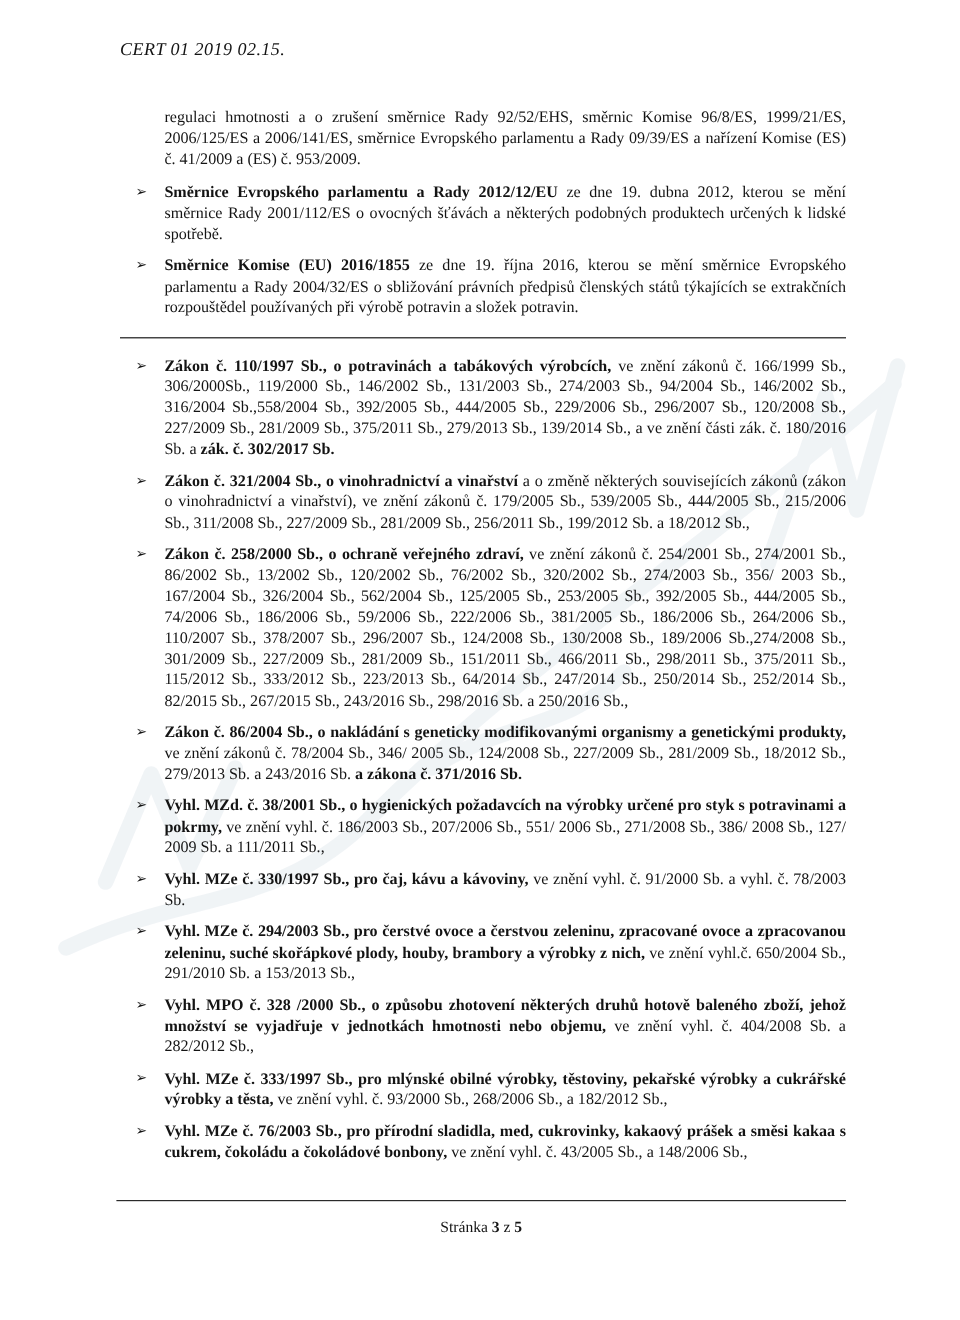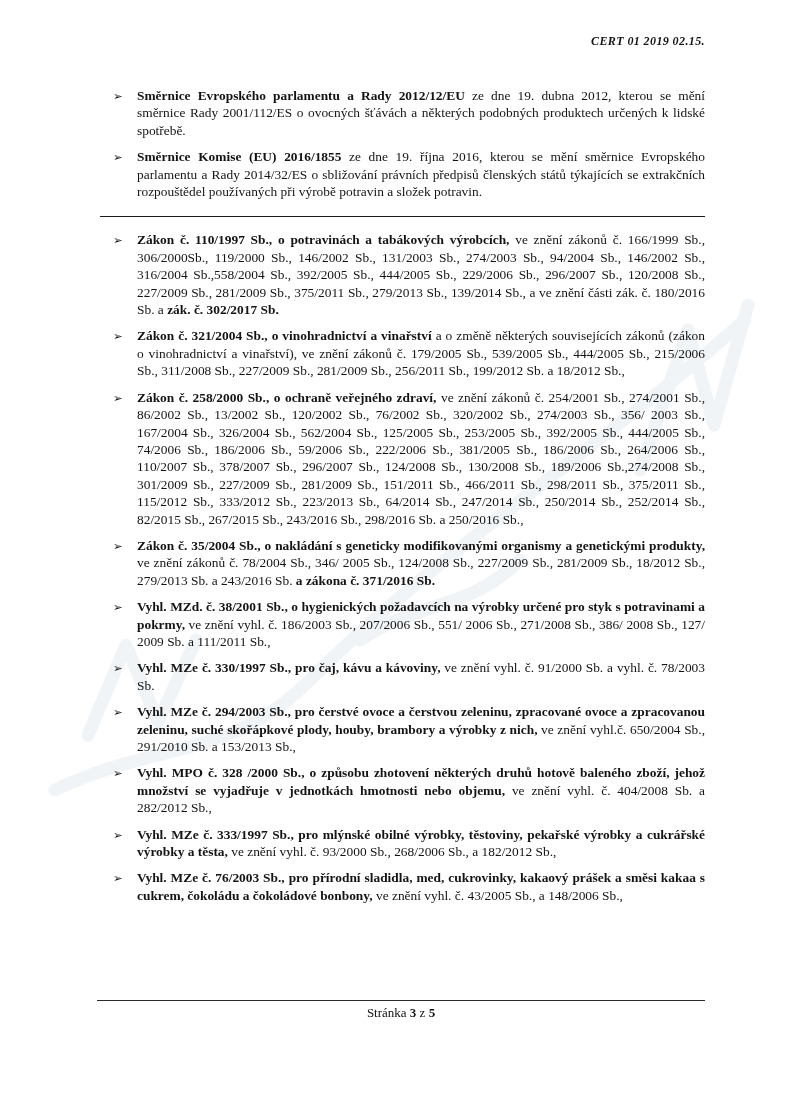--- a/index.html
+++ b/index.html
@@ -24,24 +24,23 @@
 
   .content {
     position: absolute;
     left: 100px;
     right: 95px;
     top: 34px;
     z-index: 1;
   }
 
   .header-code {
-    text-align: right;
     font-style: italic;
-    font-weight: bold;
-    font-size: 12px;
+    font-weight: normal;
+    font-size: 15px;
     letter-spacing: 0.4px;
     margin-bottom: 38px;
   }
 
   .intro {
     margin-left: 37px;
     font-size: 13.4px;
     line-height: 17.4px;
     text-align: justify;
     margin-bottom: 10px;
@@ -73,21 +72,21 @@
     margin: 16px 0 14px 0;
   }
 
   .footer {
     position: absolute;
     left: 97px;
     right: 95px;
     top: 1000px;
     z-index: 1;
     border-top: 1px solid #2a2a2a;
-    padding-top: 4px;
+    padding-top: 14px;
     text-align: center;
     font-size: 13px;
   }
   .footer b { font-weight: bold; }
 </style>
 </head>
 <body>
 
 <div class="page">
 
@@ -97,50 +96,51 @@
       <path d="M640 470 L 688 330 L 714 425 L 748 305"></path>
       <path d="M88 735 L 126 645 L 158 722 L 196 640"></path>
       <path d="M360 640 C 420 600, 470 610, 520 560"></path>
     </g>
   </svg>
 
   <div class="content">
 
     <div class="header-code">CERT 01 2019 02.15.</div>
 
+    <p class="intro">regulaci hmotnosti a o zrušení směrnice Rady 92/52/EHS, směrnic Komise 96/8/ES, 1999/21/ES, 2006/125/ES a 2006/141/ES, směrnice Evropského parlamentu a Rady 09/39/ES a nařízení Komise (ES) č. 41/2009 a (ES) č. 953/2009.</p>
 
     <ul class="list" id="directives">
         <li>
           <span class="marker">➢</span>
           <span class="txt"><b>Směrnice Evropského parlamentu a Rady 2012/12/EU</b><span> ze dne 19. dubna 2012, kterou se mění směrnice Rady 2001/112/ES o ovocných šťávách a některých podobných produktech určených k lidské spotřebě.</span></span>
         </li>
         <li>
           <span class="marker">➢</span>
-          <span class="txt"><b>Směrnice Komise (EU) 2016/1855</b><span> ze dne 19. října 2016, kterou se mění směrnice Evropského parlamentu a Rady 2014/32/ES o sbližování právních předpisů členských států týkajících se extrakčních rozpouštědel používaných při výrobě potravin a složek potravin.</span></span>
+          <span class="txt"><b>Směrnice Komise (EU) 2016/1855</b><span> ze dne 19. října 2016, kterou se mění směrnice Evropského parlamentu a Rady 2004/32/ES o sbližování právních předpisů členských států týkajících se extrakčních rozpouštědel používaných při výrobě potravin a složek potravin.</span></span>
         </li>
       </ul>
 
     <hr class="separator">
 
     <ul class="list" id="laws">
         <li>
           <span class="marker">➢</span>
           <span class="txt"><b>Zákon č. 110/1997 Sb., o potravinách a tabákových výrobcích,</b><span> ve znění zákonů č. 166/1999 Sb., 306/2000Sb., 119/2000 Sb., 146/2002 Sb., 131/2003 Sb., 274/2003 Sb., 94/2004 Sb., 146/2002 Sb., 316/2004 Sb.,558/2004 Sb., 392/2005 Sb., 444/2005 Sb., 229/2006 Sb., 296/2007 Sb., 120/2008 Sb., 227/2009 Sb., 281/2009 Sb., 375/2011 Sb., 279/2013 Sb., 139/2014 Sb., a ve znění části zák. č. 180/2016 Sb. a </span><b>zák. č. 302/2017 Sb.</b></span>
         </li>
         <li>
           <span class="marker">➢</span>
           <span class="txt"><b>Zákon č. 321/2004 Sb., o vinohradnictví a vinařství</b><span> a o změně některých souvisejících zákonů (zákon o vinohradnictví a vinařství), ve znění zákonů č. 179/2005 Sb., 539/2005 Sb., 444/2005 Sb., 215/2006 Sb., 311/2008 Sb., 227/2009 Sb., 281/2009 Sb., 256/2011 Sb., 199/2012 Sb. a 18/2012 Sb.,</span></span>
         </li>
         <li>
           <span class="marker">➢</span>
           <span class="txt"><b>Zákon č. 258/2000 Sb., o ochraně veřejného zdraví,</b><span> ve znění zákonů č. 254/2001 Sb., 274/2001 Sb., 86/2002 Sb., 13/2002 Sb., 120/2002 Sb., 76/2002 Sb., 320/2002 Sb., 274/2003 Sb., 356/ 2003 Sb., 167/2004 Sb., 326/2004 Sb., 562/2004 Sb., 125/2005 Sb., 253/2005 Sb., 392/2005 Sb., 444/2005 Sb., 74/2006 Sb., 186/2006 Sb., 59/2006 Sb., 222/2006 Sb., 381/2005 Sb., 186/2006 Sb., 264/2006 Sb., 110/2007 Sb., 378/2007 Sb., 296/2007 Sb., 124/2008 Sb., 130/2008 Sb., 189/2006 Sb.,274/2008 Sb., 301/2009 Sb., 227/2009 Sb., 281/2009 Sb., 151/2011 Sb., 466/2011 Sb., 298/2011 Sb., 375/2011 Sb., 115/2012 Sb., 333/2012 Sb., 223/2013 Sb., 64/2014 Sb., 247/2014 Sb., 250/2014 Sb., 252/2014 Sb., 82/2015 Sb., 267/2015 Sb., 243/2016 Sb., 298/2016 Sb. a 250/2016 Sb.,</span></span>
         </li>
         <li>
           <span class="marker">➢</span>
-          <span class="txt"><b>Zákon č. 35/2004 Sb., o nakládání s geneticky modifikovanými organismy a genetickými produkty,</b><span> ve znění zákonů č. 78/2004 Sb., 346/ 2005 Sb., 124/2008 Sb., 227/2009 Sb., 281/2009 Sb., 18/2012 Sb., 279/2013 Sb. a 243/2016 Sb. </span><b>a zákona č. 371/2016 Sb.</b></span>
+          <span class="txt"><b>Zákon č. 86/2004 Sb., o nakládání s geneticky modifikovanými organismy a genetickými produkty,</b><span> ve znění zákonů č. 78/2004 Sb., 346/ 2005 Sb., 124/2008 Sb., 227/2009 Sb., 281/2009 Sb., 18/2012 Sb., 279/2013 Sb. a 243/2016 Sb. </span><b>a zákona č. 371/2016 Sb.</b></span>
         </li>
         <li>
           <span class="marker">➢</span>
           <span class="txt"><b>Vyhl. MZd. č. 38/2001 Sb., o hygienických požadavcích na výrobky určené pro styk s potravinami a pokrmy,</b><span> ve znění vyhl. č. 186/2003 Sb., 207/2006 Sb., 551/ 2006 Sb., 271/2008 Sb., 386/ 2008 Sb., 127/ 2009 Sb. a  111/2011 Sb.,</span></span>
         </li>
         <li>
           <span class="marker">➢</span>
           <span class="txt"><b>Vyhl. MZe č. 330/1997 Sb., pro čaj, kávu a kávoviny,</b><span> ve znění vyhl. č. 91/2000 Sb. a vyhl. č. 78/2003 Sb.</span></span>
         </li>
         <li>

